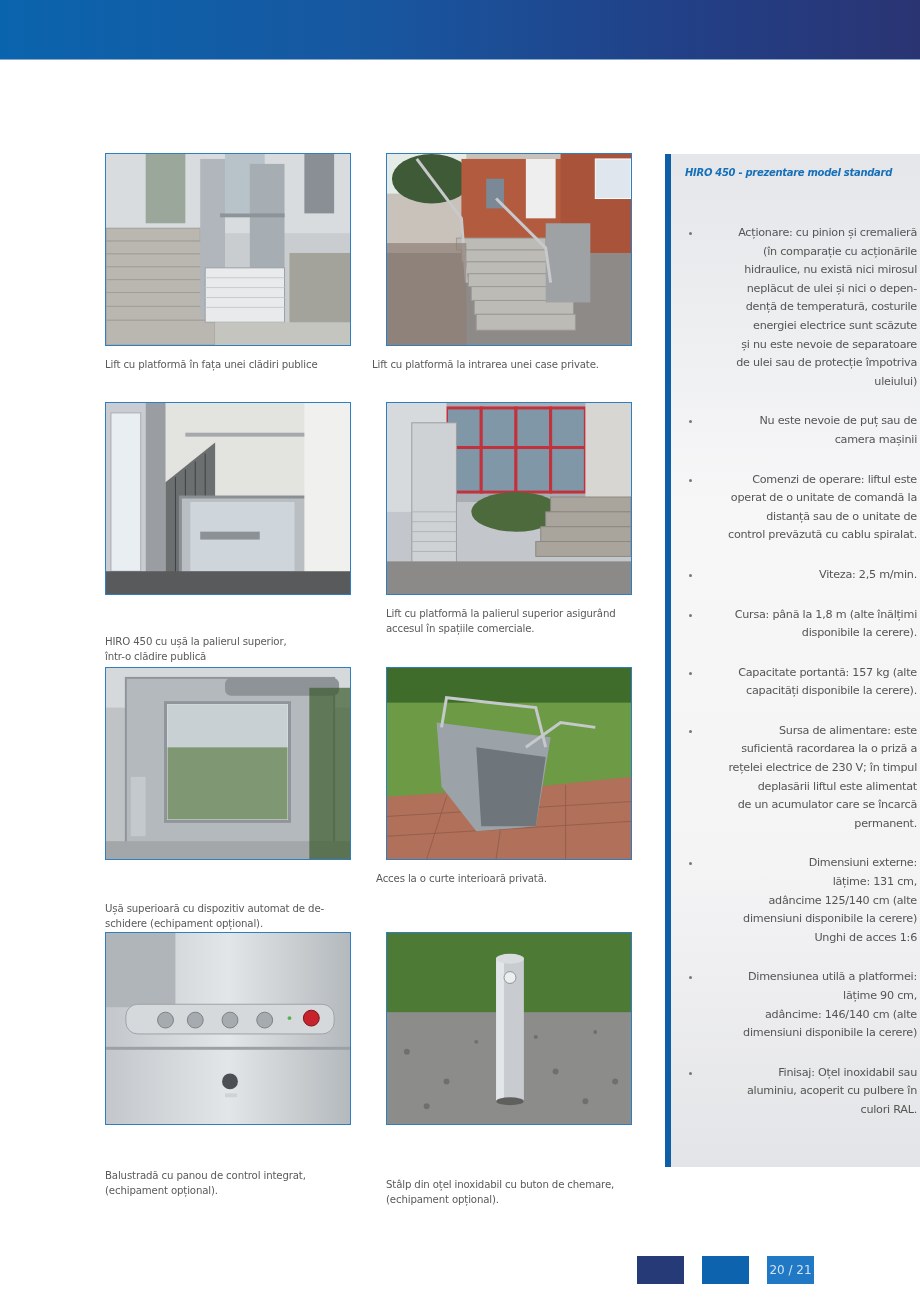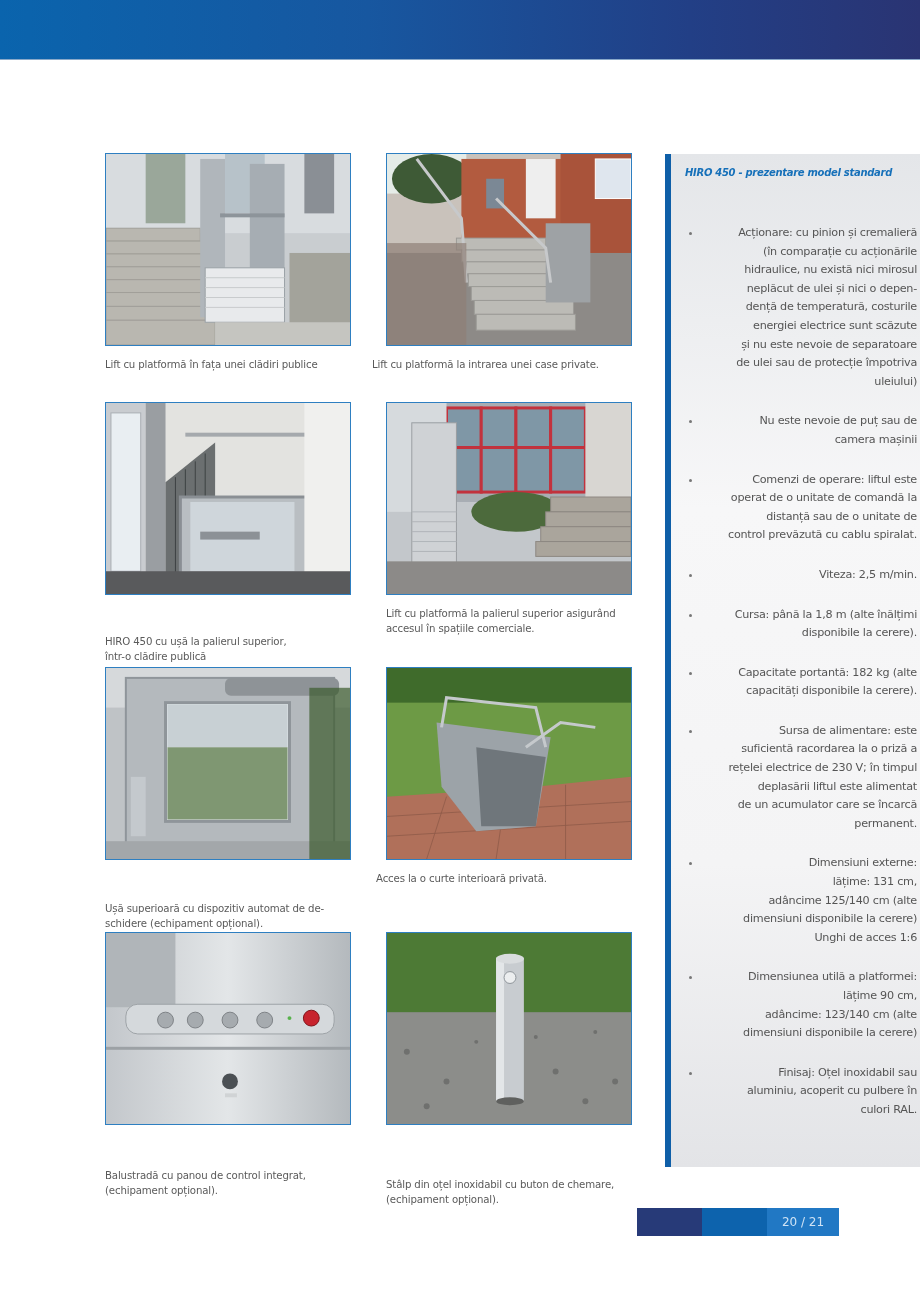--- a/index.html
+++ b/index.html
@@ -38,21 +38,21 @@
     .spec-item {
       position: relative; padding-left: 17px; margin-bottom: 21px;
       font-size: 11.2px; line-height: 18.6px; color: #555; letter-spacing: -0.25px;
       white-space: pre-line;
     }
     .spec-item .bullet {
       position: absolute; left: 4px; top: 8px; width: 3px; height: 3px; border-radius: 50%;
       background: #777;
     }
 
-    .pager-box { position: absolute; top: 1208px; height: 28px; width: 72px; }
+    .pager-box { position: absolute; top: 1256px; height: 28px; width: 47px; }
     .pager-1 { left: 637px; background: #273a78; }
     .pager-2 { left: 702px; background: #0d63ad; }
     .pager-3 {
       left: 767px; background: #2178c4; color: #cfe3f5;
       font-size: 12px; line-height: 28px; text-align: center;
     }
   </style>
 </head>
 <body>
 
@@ -282,36 +282,36 @@
 uleiului)</span></li>
     <li class="spec-item"><span class="bullet"></span><span>Nu este nevoie de puț sau de
 camera  mașinii</span></li>
     <li class="spec-item"><span class="bullet"></span><span>Comenzi de operare: liftul este
 operat de o unitate de comandă la
 distanță sau de o unitate de
 control prevăzută cu cablu spiralat.</span></li>
     <li class="spec-item"><span class="bullet"></span><span>Viteza: 2,5 m/min.</span></li>
     <li class="spec-item"><span class="bullet"></span><span>Cursa: până la 1,8 m (alte înălțimi
 disponibile la cerere).</span></li>
-    <li class="spec-item"><span class="bullet"></span><span>Capacitate portantă: 182 kg (alte
+    <li class="spec-item"><span class="bullet"></span><span>Capacitate portantă: 157 kg (alte
 capacități disponibile la cerere).</span></li>
     <li class="spec-item"><span class="bullet"></span><span>Sursa de alimentare:   este
 suficientă racordarea la o priză a
 rețelei electrice de 230 V; în timpul
 deplasării liftul este alimentat
 de un  acumulator care se încarcă
 permanent.</span></li>
     <li class="spec-item"><span class="bullet"></span><span>Dimensiuni externe:
 lățime: 131 cm,
 adâncime 125/140 cm  (alte
 dimensiuni disponibile la cerere)
 Unghi de acces 1:6</span></li>
     <li class="spec-item"><span class="bullet"></span><span>Dimensiunea utilă a platformei:
 lățime 90 cm,
-adâncime: 123/140 cm (alte
+adâncime: 146/140 cm (alte
 dimensiuni disponibile la cerere)</span></li>
     <li class="spec-item"><span class="bullet"></span><span>Finisaj: Oțel inoxidabil sau
 aluminiu, acoperit cu pulbere în
 culori RAL.</span></li>
   </ul>
 </div>
 
 <div class="pager-box pager-1"></div>
 <div class="pager-box pager-2"></div>
 <div class="pager-box pager-3">20 / 21</div>

